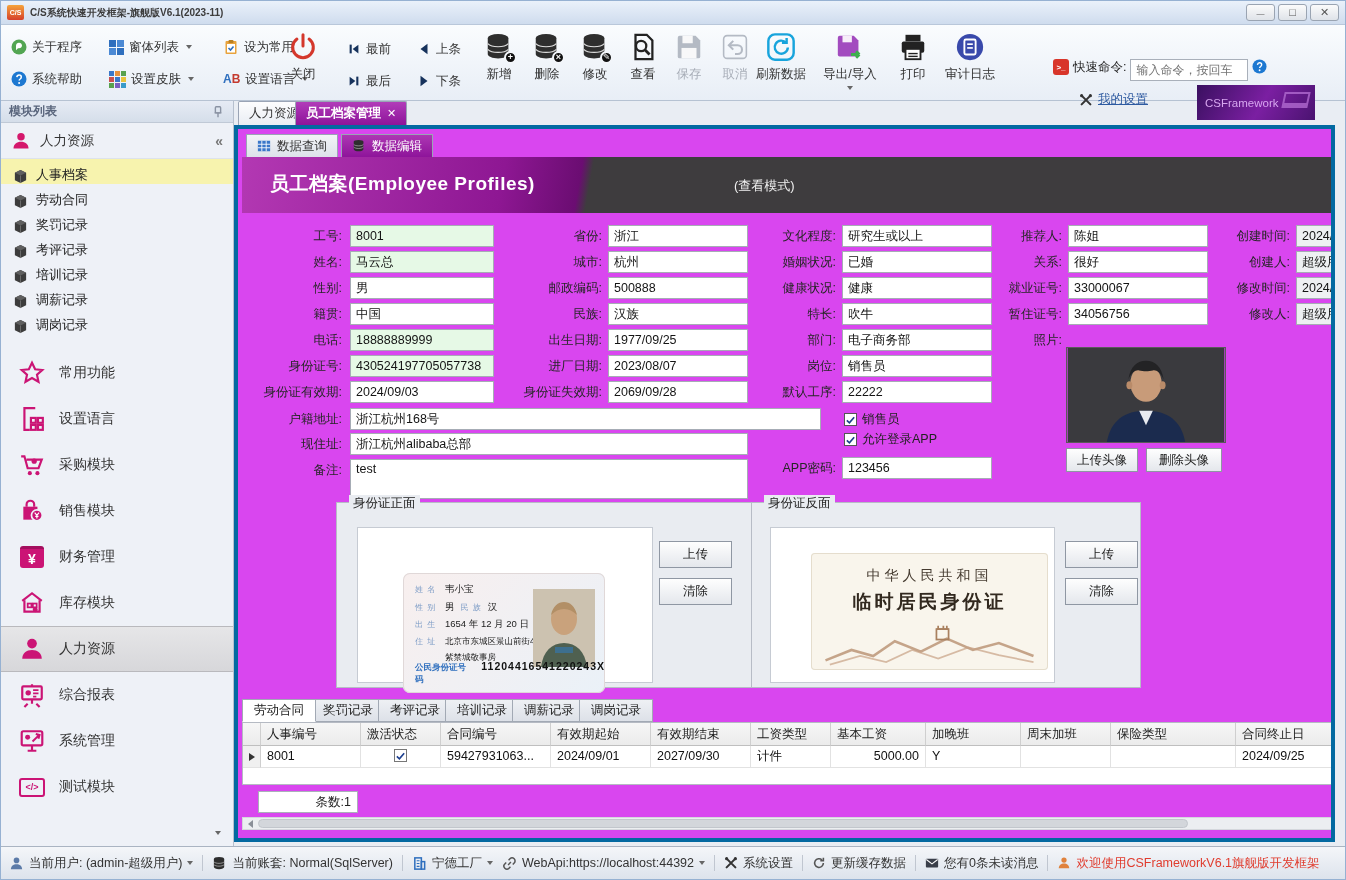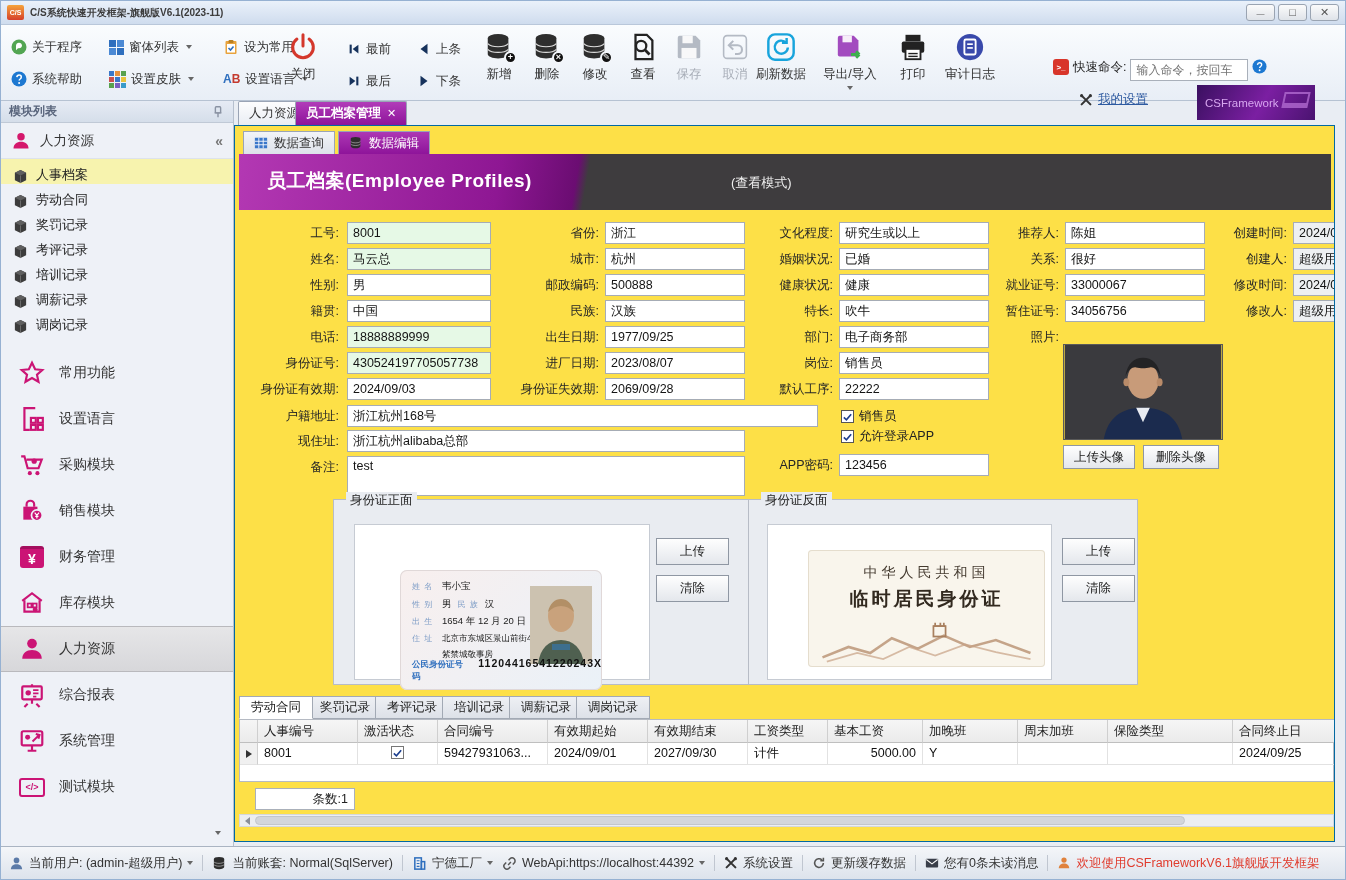--- a/index.html
+++ b/index.html
@@ -43,21 +43,21 @@
 .module{height:46px;display:flex;align-items:center;gap:12px;padding:0 6px 0 16px;font-size:14px;color:#333}
 .module .mi{width:30px;display:flex;justify-content:center;color:#cb1475}
 .module.sel{background:linear-gradient(#e6e6e8,#d7d7da);border-top:1px solid #b9b9bd;border-bottom:1px solid #b9b9bd}
 #side-foot{margin-top:auto;height:26px;display:flex;align-items:center;justify-content:flex-end;padding:0 12px}
 
 .doctab{position:absolute;top:100px;height:24px;display:flex;align-items:center;gap:6px;padding:0 10px;font-size:12.5px;border:1px solid #9aa4b5;border-bottom:none;background:linear-gradient(#fdfdfe,#e9edf3);color:#333;border-radius:2px 2px 0 0}
 .doctab.active{background:linear-gradient(#b13cb9,#8e149a);color:#fff;font-weight:bold}
 .doctab .x{color:#fff;font-weight:bold;font-size:11px}
 .doctab .x::after{content:"✕"}
 
-#panel{position:absolute;left:233px;top:124px;width:1101px;height:717px;border:1px solid #0369a1;background:#fde047;overflow:hidden}
+#panel{position:absolute;left:233px;top:124px;width:1101px;height:717px;border:4px solid #0369a1;background:#d946ef;overflow:hidden}
 .subtab{position:absolute;top:5px;height:23px;display:flex;align-items:center;gap:6px;padding:0 10px;font-size:12.5px;border:1px solid #9aa4b5;border-bottom:none;background:linear-gradient(#f2f4f7,#dde2ea);color:#333}
 .subtab.active{background:linear-gradient(#ad37b4,#8e149a);color:#fff}
 #banner{position:absolute;left:4px;top:28px;width:1092px;height:56px;background:linear-gradient(100deg,#b338b3 0%,#8e1793 24%,#6b0d72 31%,#3e3c3e 32%,#3e3c3e 100%)}
 #banner .t{position:absolute;left:28px;top:14px;font-size:19px;font-weight:bold;color:#fff;letter-spacing:.5px}
 #banner .m{position:absolute;left:492px;top:20px;font-size:13px;color:#f0f0f0}
 
 .lbl{position:absolute;height:22px;line-height:22px;font-size:12.5px;color:#262626;text-align:right;white-space:nowrap}
 .fld{position:absolute;height:22px;border:1px solid #a6acb5;background:#fff;font-size:12.5px;line-height:20px;padding:0 5px;color:#141414;white-space:nowrap;overflow:hidden}
 .fld.green{background:#e6f9e6}
 .fld.ro{background:#eef0f2}

